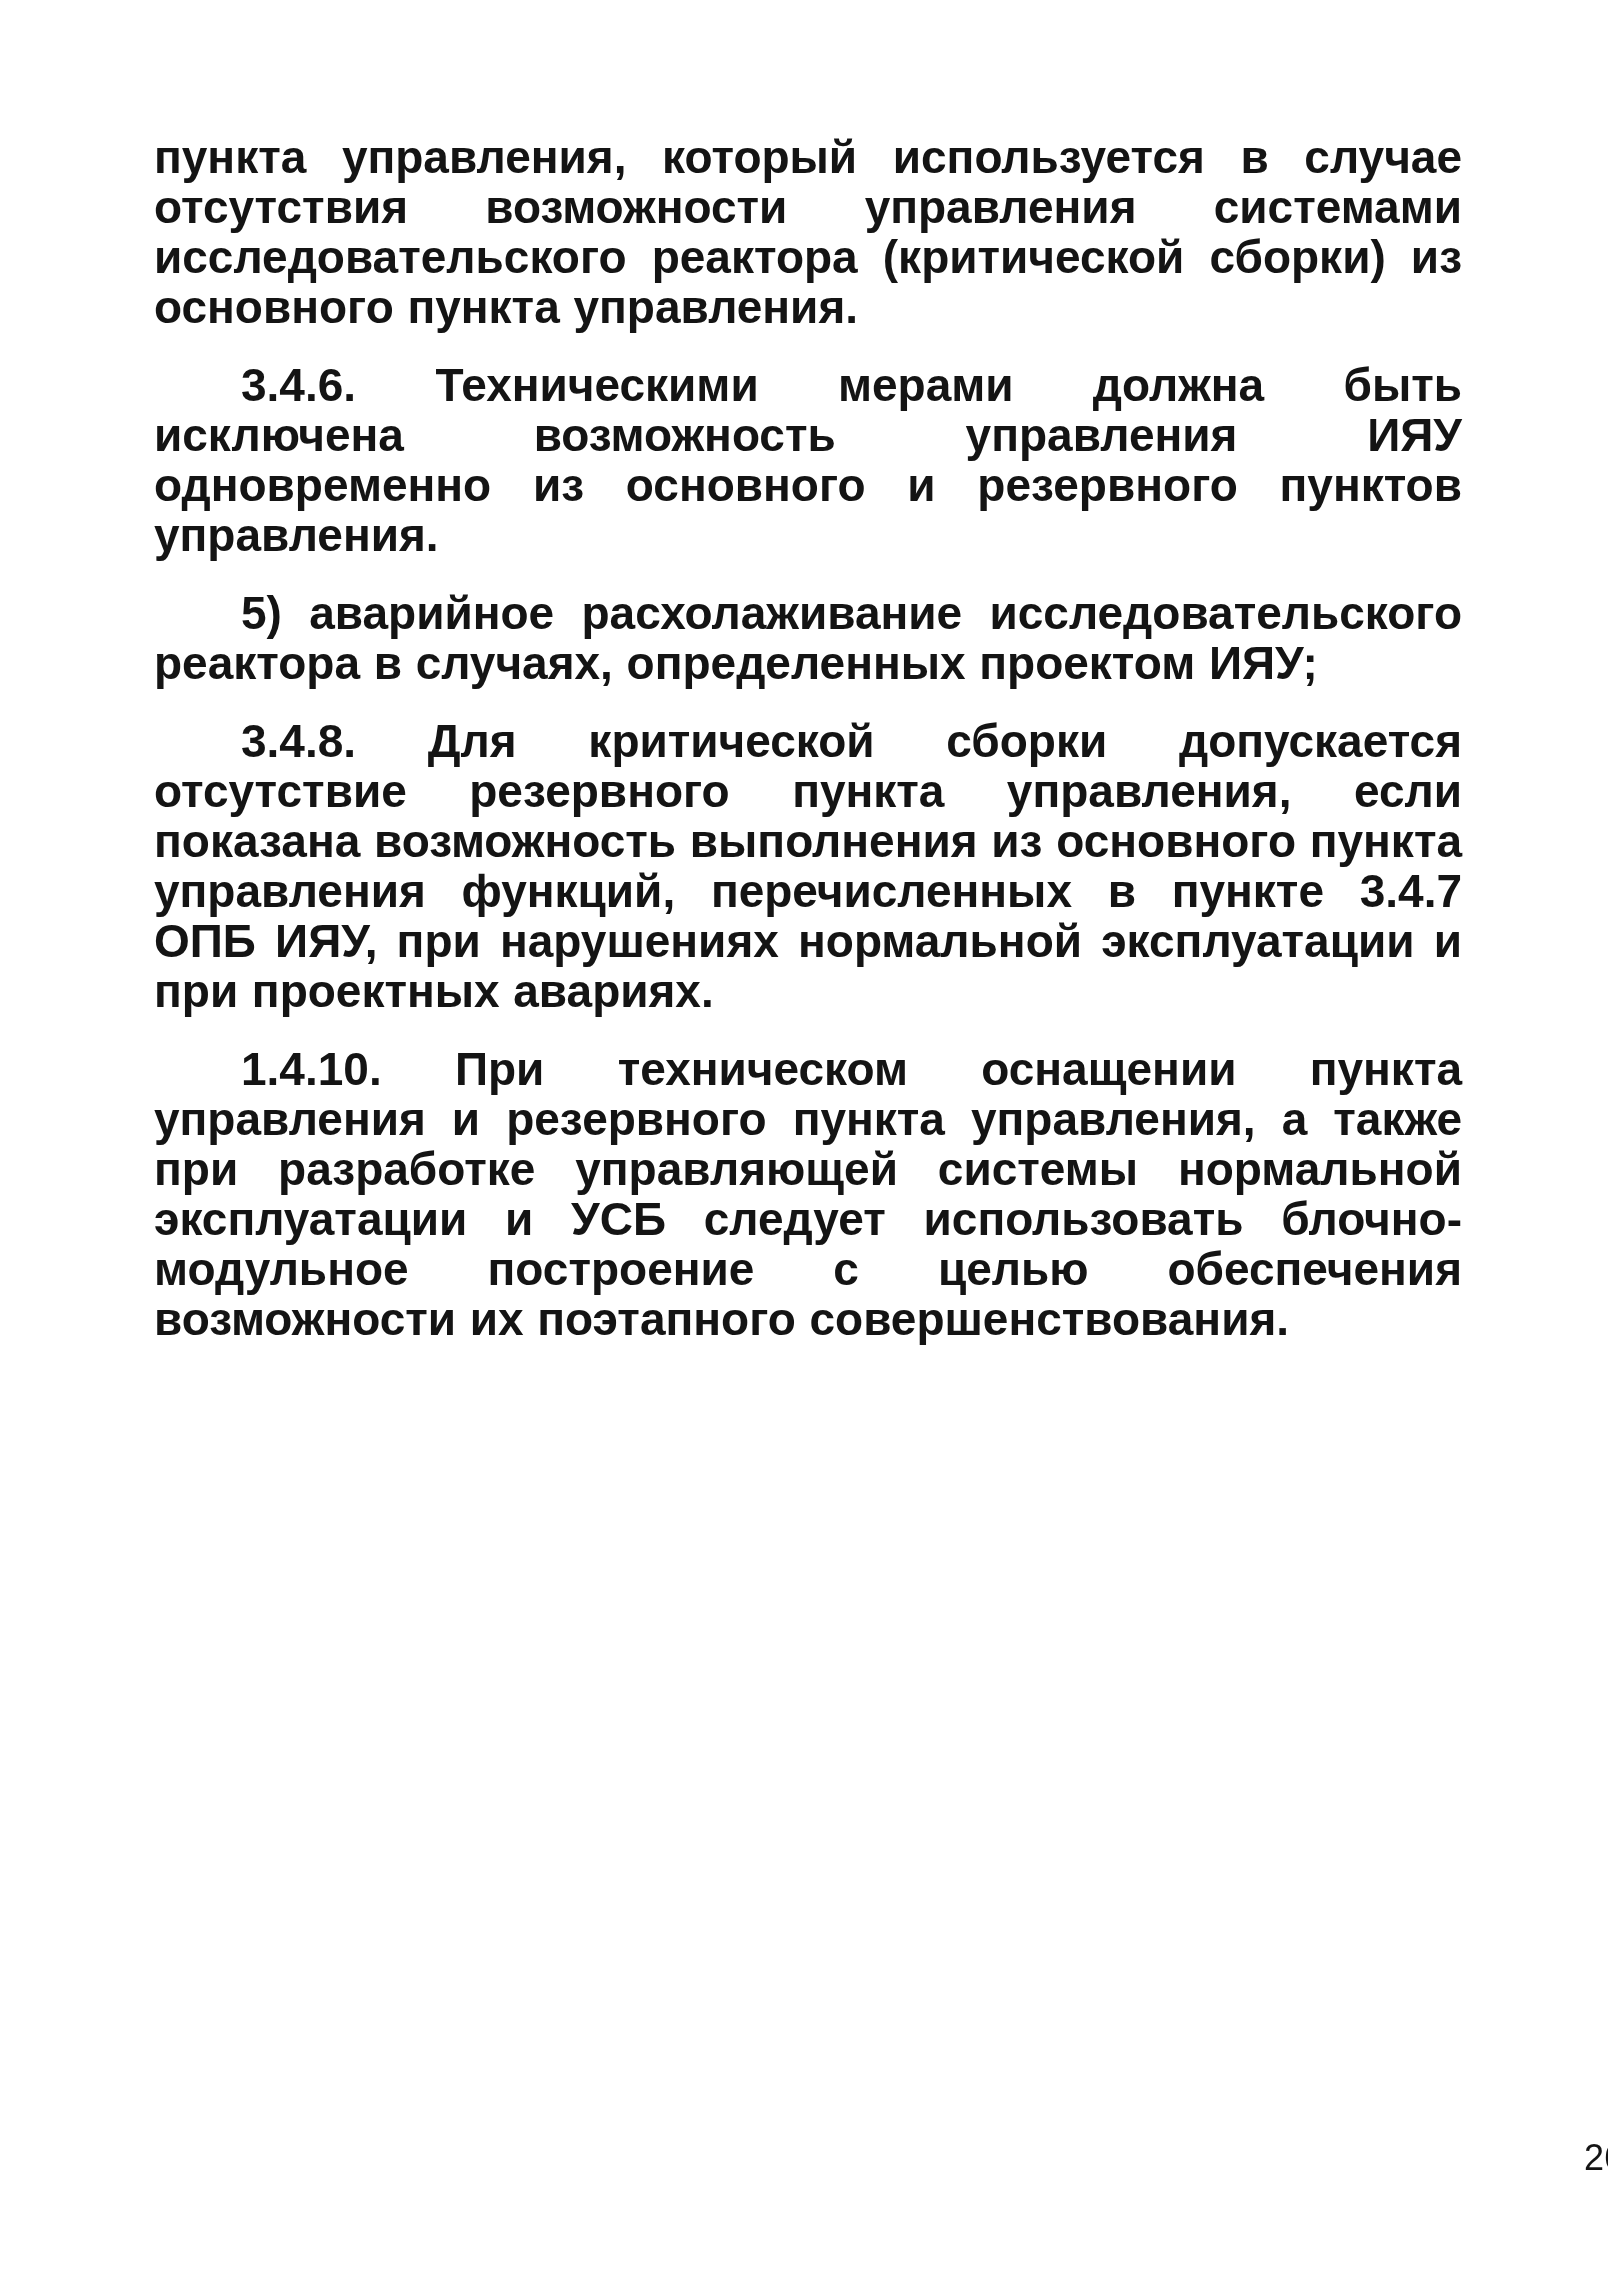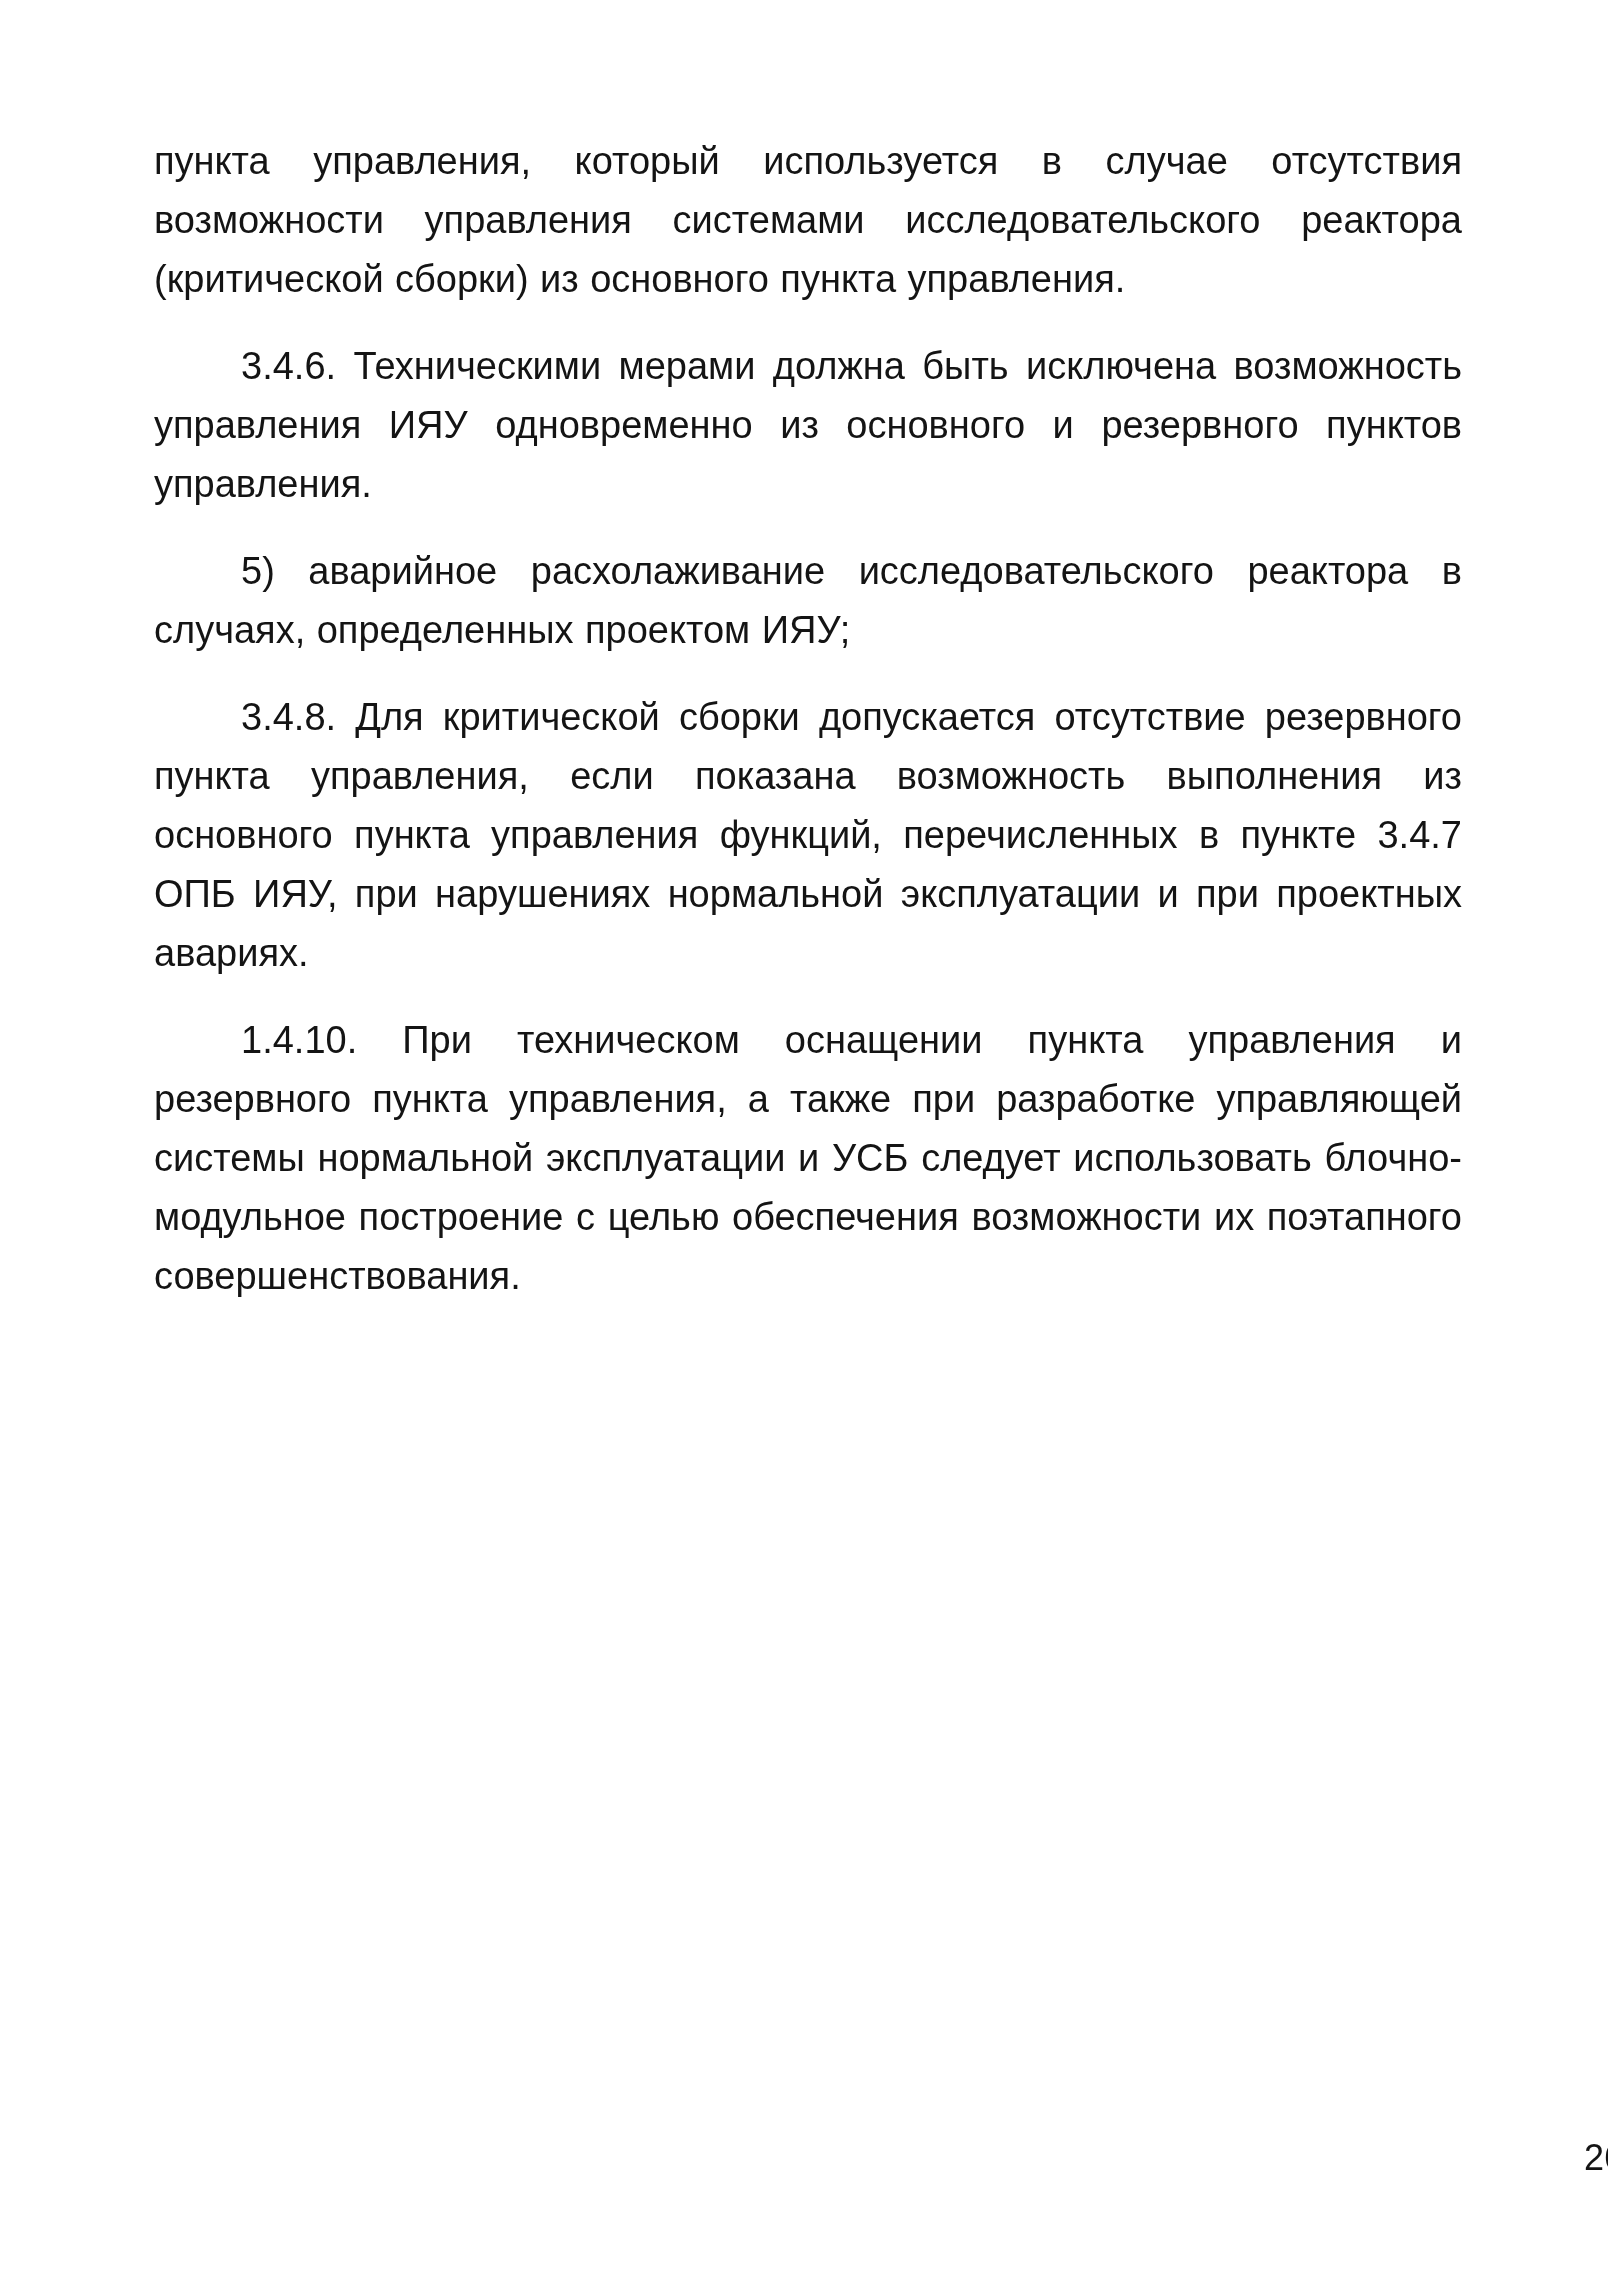--- a/index.html
+++ b/index.html
@@ -14,24 +14,25 @@
     background: #ffffff;
     color: #141414;
     font-family: "Liberation Sans", sans-serif;
     overflow: hidden;
   }
   .text-block {
     position: absolute;
     left: 154px;
     top: 132px;
     width: 1308px;
-    font-size: 38px;
-    line-height: 59px;
+    font-size: 46px;
+    line-height: 50px;
     text-align: justify;
     word-spacing: 0.9px;
+    font-weight: bold;
   }
   .para {
     margin: 0;
     padding: 0;
   }
   .para.indent {
     text-indent: 87px;
     margin-top: 28px;
   }
   .page-number {

